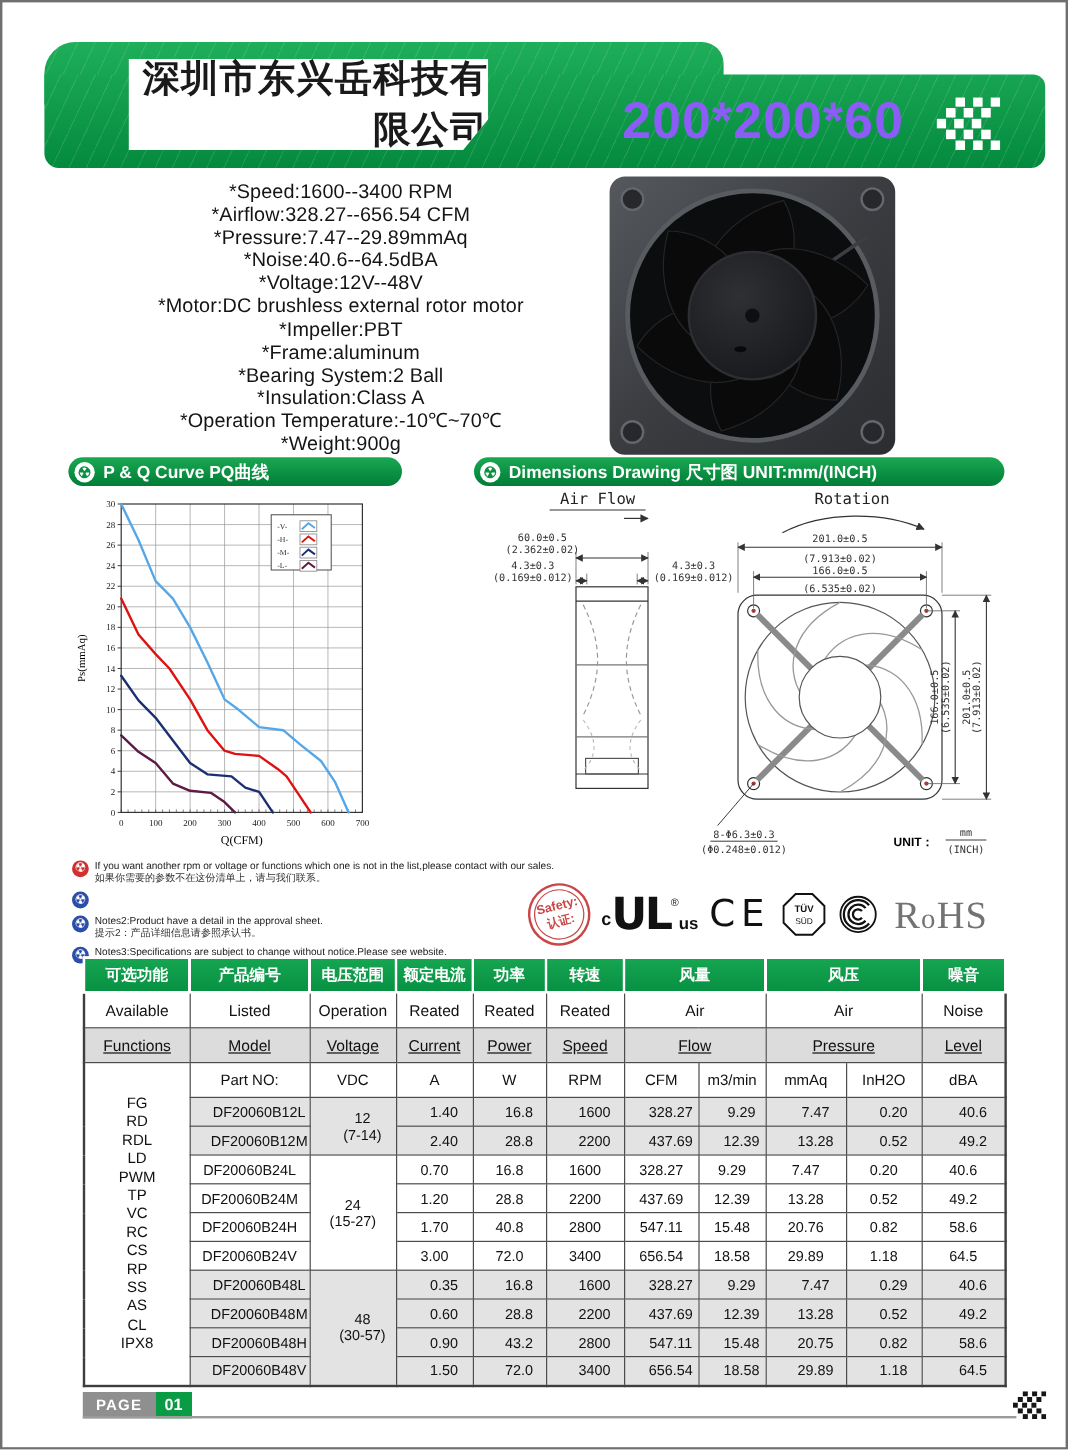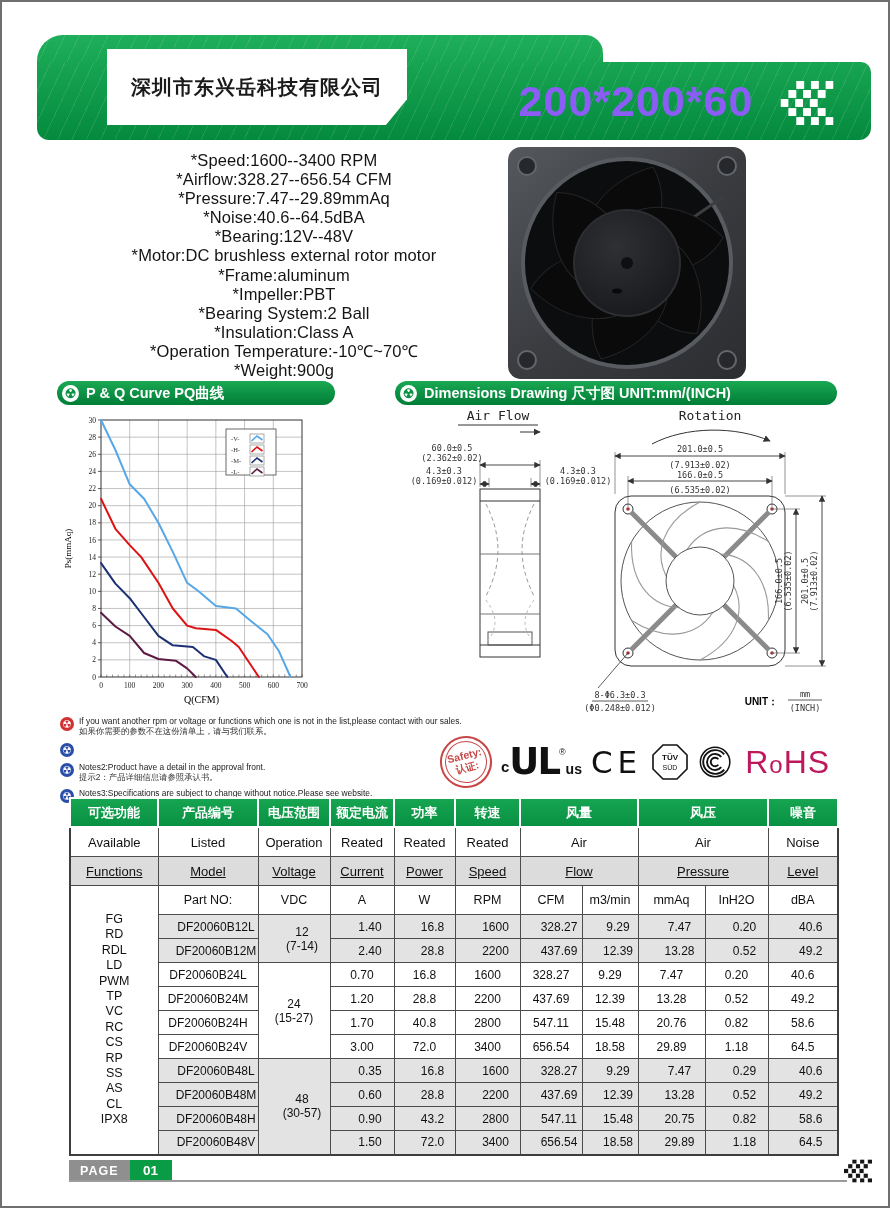--- a/index.html
+++ b/index.html
@@ -10,21 +10,21 @@
   .banner-high{position:absolute;left:35px;top:33px;width:566px;height:52px;
      background:linear-gradient(180deg,#1fae5a,#0f9d49);border-radius:26px 18px 0 0;}
   .banner-low{position:absolute;left:35px;top:60px;width:834px;height:78px;
      background:linear-gradient(180deg,#17a552,#048a3e);border-radius:0 10px 12px 12px;}
   .banner-high::after,.banner-low::after{content:"";position:absolute;inset:0;border-radius:inherit;
      background:repeating-linear-gradient(115deg,transparent 0 12px,rgba(255,255,255,.10) 12px 13px);}
   .company-box{position:absolute;left:105px;top:47px;width:300px;height:76px;background:#fff;
      clip-path:polygon(0 0,100% 0,100% 66%,93% 100%,0 100%);
      display:flex;align-items:center;justify-content:center;
      box-shadow:0 2px 4px rgba(0,0,0,.25);}
-  .company-box span{font-size:20px;font-weight:bold;color:#1a1a1a;letter-spacing:1px;text-align:right;}
+  .company-box span{font-size:31px;font-weight:bold;color:#1a1a1a;letter-spacing:1px;text-align:right;}
   .size-text{position:absolute;left:498px;top:74px;width:272px;height:50px;line-height:50px;
      text-align:center;font-size:43px;font-weight:bold;color:#8b5cf6;letter-spacing:1px;}
   .hdr-chev{position:absolute;left:777px;top:79px;width:56px;height:44px;}
   
   .spec-list{position:absolute;left:67px;top:149px;width:430px;font-size:16.5px;color:#141414;
      line-height:19.1px;letter-spacing:.1px;text-align:center;}
   
   .fan-photo{position:absolute;left:503px;top:143px;width:244px;height:236px;}
   
   .pill{position:absolute;top:379px;height:24px;border-radius:12px;
@@ -54,42 +54,42 @@
      color:#c43737;display:flex;flex-direction:column;justify-content:center;align-items:center;
      font-weight:bold;position:relative;flex:none;opacity:.92;box-sizing:border-box;}
   .stamp::after{content:"";position:absolute;inset:3px;border:1px solid #c43737;border-radius:50%;}
   .stamp .s1{font-size:10.5px;} .stamp .s2{font-size:10px;}
   .ul{display:flex;align-items:flex-end;color:#111;}
   .ul-c{font-size:15px;font-weight:bold;line-height:1;margin-bottom:2px;}
   .ul-m{font-size:37px;font-weight:bold;line-height:.78;letter-spacing:-2px;font-family:"DejaVu Sans",sans-serif;}
   .ul-reg{font-size:9px;align-self:flex-start;line-height:1;}
   .ul-us{font-size:14px;font-weight:bold;line-height:1;margin-top:13px;}
   .ce{font-size:31px;letter-spacing:5px;color:#111;font-family:"DejaVu Sans",sans-serif;}
-  .rohs{font-family:Liberation Sans, sans-serif;font-size:32px;color:#be185d;letter-spacing:1px;white-space:nowrap;}
+  .rohs{font-family:Liberation Serif, serif;font-size:32px;color:#737373;letter-spacing:1px;white-space:nowrap;}
   .rohs .sm{font-size:24px;}
   
   .spec-table{position:absolute;left:67px;top:795px;width:768px;border-collapse:collapse;
      table-layout:fixed;background:#fff;border:2.5px solid #3e3e3e;}
   .spec-table td,.spec-table th{border:1px solid #4c4c4c;text-align:center;vertical-align:middle;
      padding:0;font-size:12px;color:#111;overflow:hidden;}
   .h-cn th{background:linear-gradient(180deg,#16a551,#089143);color:#fff;font-size:13px;
      font-weight:bold;height:27px;border:2px solid #fff;}
   .h-en1 td{height:28px;font-size:13px;}
   .h-en2 td{height:28px;font-size:13px;background:#dcdcdc;text-decoration:underline;}
   .h-units td{height:28px;font-size:12.5px;}
   tr.d-row{height:24px;}
   tr.d-row.shade td{background:#e3e3e3;padding-left:16px;}
   .v-cell{font-size:12.5px;line-height:14px;}
   .v-cell.shade-v{background:#e3e3e3;}
   .fn-cell{background:#fff;font-size:12.5px;line-height:15.4px;}
   
   .pagebox{position:absolute;left:67px;top:1158px;height:22px;display:flex;}
   .pg-l{background:#8f8f8f;color:#fff;padding:0 11px;font-size:12.5px;font-weight:bold;
      letter-spacing:1px;line-height:22px;}
-  .pg-n{background:#0a9b45;color:#fff;width:42px;text-align:center;font-size:13.5px;
+  .pg-n{background:#0a9b45;color:#fff;width:30px;text-align:center;font-size:13.5px;
      font-weight:bold;line-height:22px;}
   .ft-line{position:absolute;left:67px;top:1178px;width:778px;height:2px;background:#9b9b9b;}
   .ft-chev{position:absolute;left:842px;top:1156px;width:28px;height:26px;}
   .hidden-defs{position:absolute;width:0;height:0;overflow:hidden;}
 </style>
 </head>
 <body>
 
 <svg class="hidden-defs" aria-hidden="true">
   <defs>
@@ -123,24 +123,24 @@
   <div class="size-text">200*200*60</div>
   <svg class="hdr-chev" viewBox="0 0 47 39">
       <use href="#chev3" fill="#ffffff"></use>
     </svg>
 
   <div class="spec-list">
       <div>*Speed:1600--3400 RPM</div>
       <div>*Airflow:328.27--656.54 CFM</div>
       <div>*Pressure:7.47--29.89mmAq</div>
       <div>*Noise:40.6--64.5dBA</div>
-      <div>*Bearing:12V--48V</div>
+      <div>*Voltage:12V--48V</div>
       <div>*Motor:DC brushless external rotor motor</div>
+      <div>*Impeller:PBT</div>
       <div>*Frame:aluminum</div>
-      <div>*Impeller:PBT</div>
       <div>*Bearing System:2 Ball</div>
       <div>*Insulation:Class A</div>
       <div>*Operation Temperature:-10℃~70℃</div>
       <div>*Weight:900g</div>
     </div>
 
   <div class="fan-photo">
     <svg viewBox="0 0 244 236" width="244" height="236">
       <defs>
         <linearGradient id="fg" x1="0" y1="0" x2="1" y2="1">
@@ -418,21 +418,21 @@
           <div class="note-en">If you want another rpm or voltage or functions which one is not in the list,please contact with our sales.</div>
           <div class="note-cn">如果你需要的参数不在这份清单上，请与我们联系。</div>
         </div>
       </div>
       <div class="note">
         <span class="note-ico" style="background: rgb(43, 78, 168);">☢</span>
       </div>
       <div class="note">
         <span class="note-ico" style="background: rgb(43, 78, 168);">☢</span>
         <div>
-          <div class="note-en">Notes2:Product have a detail in the approval front.</div>
+          <div class="note-en">Notes2:Product have a detail in the approval sheet.</div>
           <div class="note-cn">提示2：产品详细信息请参照承认书。</div>
         </div>
       </div>
       <div class="note">
         <span class="note-ico" style="background: rgb(43, 78, 168);">☢</span>
         <div>
           <div class="note-en">Notes3:Specifications are subject to change without notice.Please see website.</div>
           <div class="note-cn">提示3：产品规格变更不另行通知，请参照网页。</div>
         </div>
       </div>

